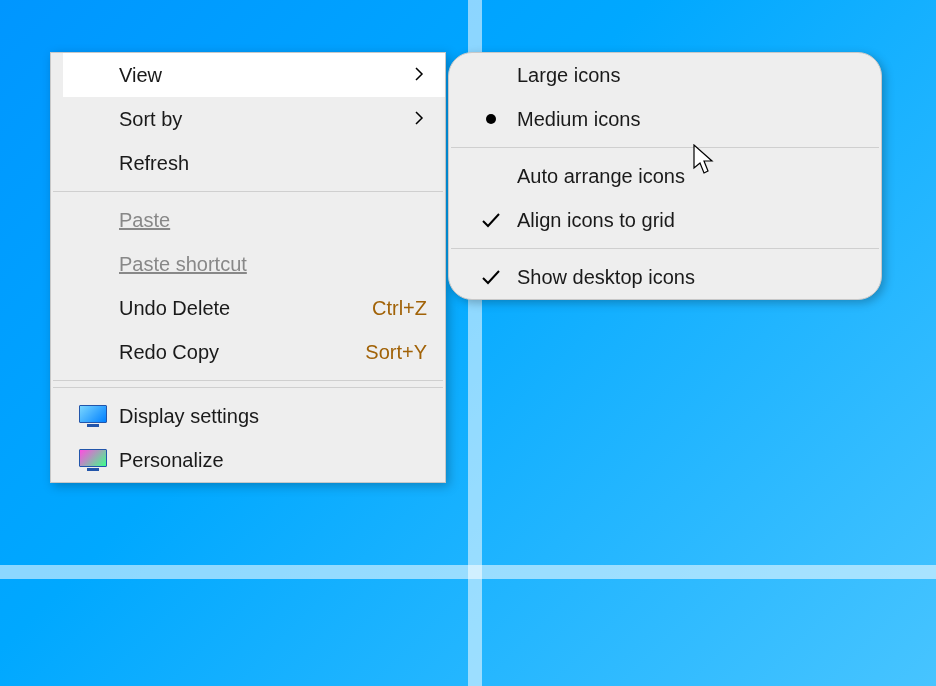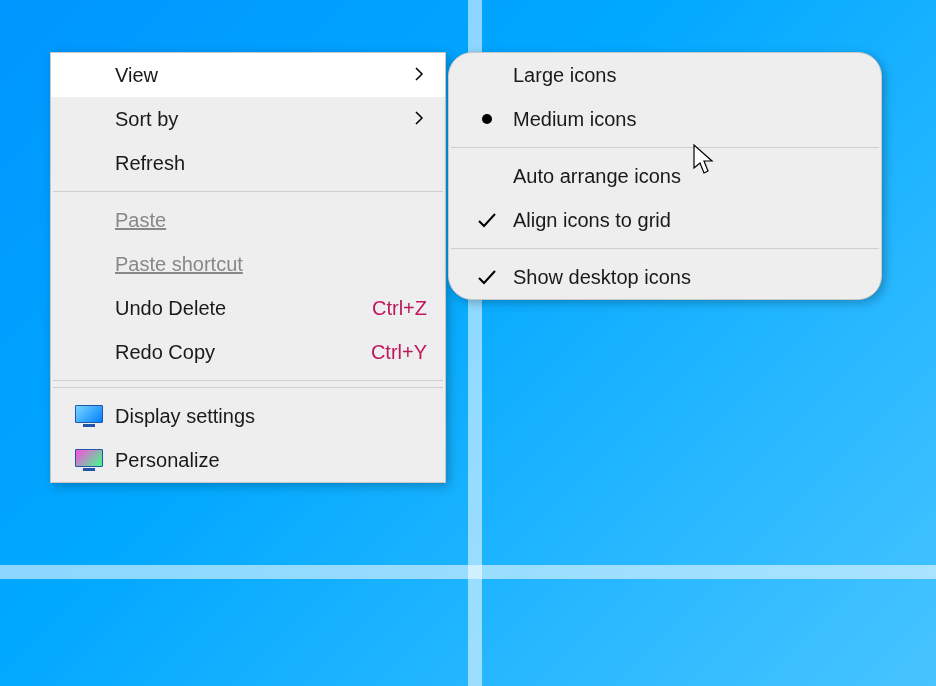--- a/index.html
+++ b/index.html
@@ -38,30 +38,31 @@
   .menu {
     position: absolute;
     background: #eeeeee;
     border: 1px solid #c8c8c8;
     box-shadow: 3px 3px 10px rgba(0,0,0,0.25);
   }
   .menu-item {
     display: flex;
     align-items: center;
     height: 44px;
-    padding: 0 18px 0 12px;
+    padding: 0 18px 0 4px;
     white-space: nowrap;
+    margin-left: 12px;
   }
   .menu-item.hover {
     background: #ffffff;
   }
   .menu-item.disabled { color: #888888; text-decoration: underline; }
   .icon-col { width: 52px; display: flex; align-items: center; justify-content: center; }
   .label { flex: 1; }
-  .shortcut { margin-left: 30px; color: #be185d; }
+  .shortcut { margin-left: 30px; color: #a16207; }
   .arrow { margin-left: auto; font-size: 20px; font-weight: 300; }
   .sep {
     height: 0;
     margin: 6px 2px;
     border-top: 1px solid #cfcfcf;
   }
   .dot {
     width: 10px; height: 10px; border-radius: 50%; background:#000;
   }
   .check {
@@ -139,21 +140,21 @@
 
     <div class="menu-item">
       <div class="icon-col"></div>
       <span class="label">Undo Delete</span>
       <span class="shortcut">Ctrl+Z</span>
     </div>
 
     <div class="menu-item">
       <div class="icon-col"></div>
       <span class="label">Redo Copy</span>
-      <span class="shortcut">Ctrl+Y</span>
+      <span class="shortcut">Sort+Y</span>
     </div>
 
     <div class="sep"></div>
 
 
     <div class="sep"></div>
 
     <div class="menu-item">
       <div class="icon-col">
         <div class="mini-icon display">

